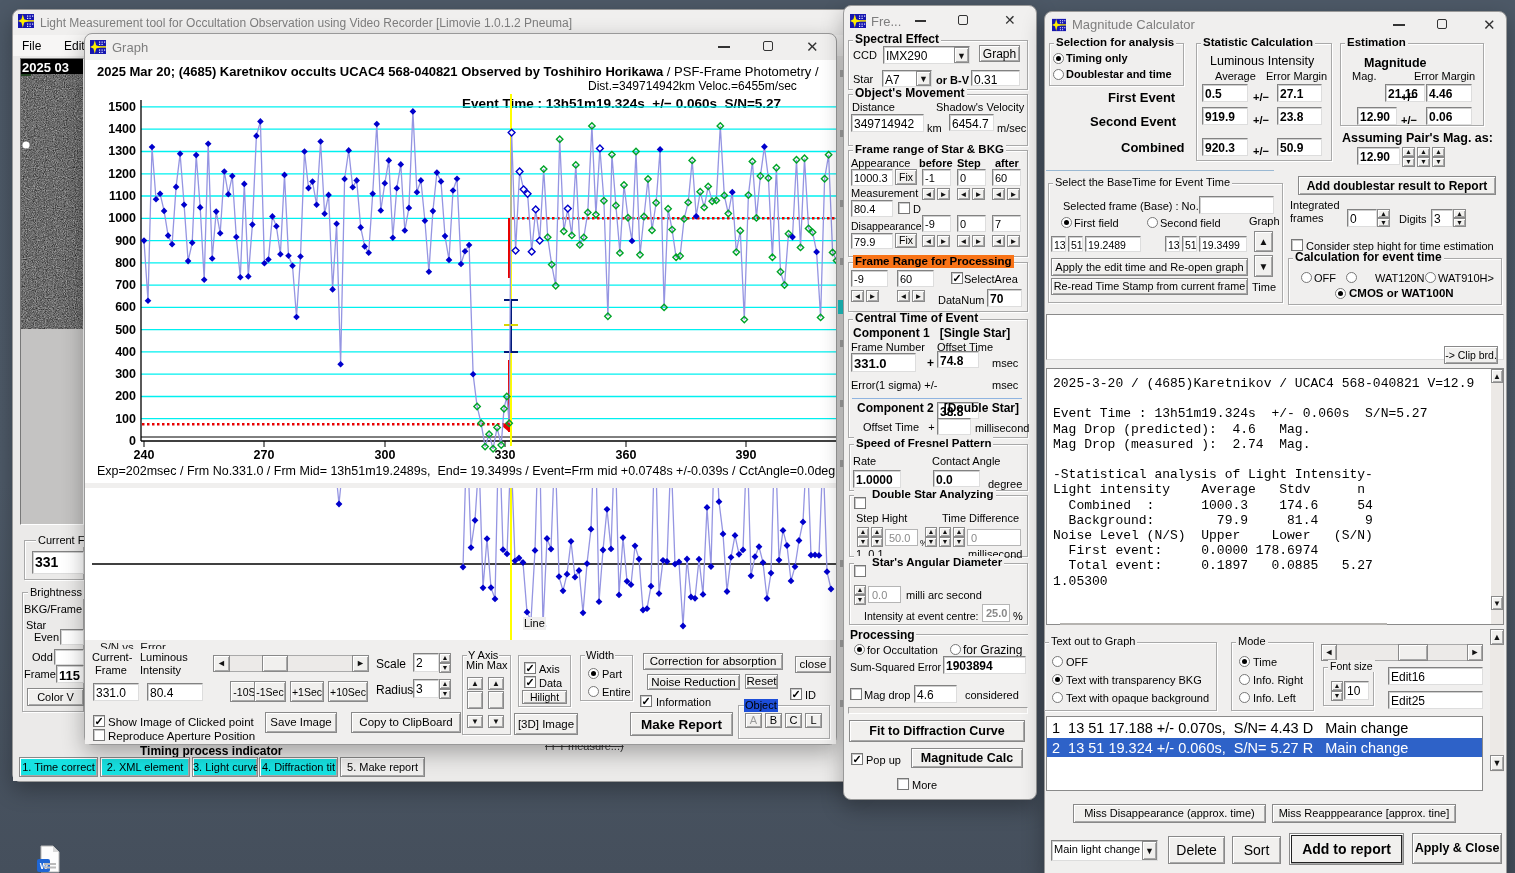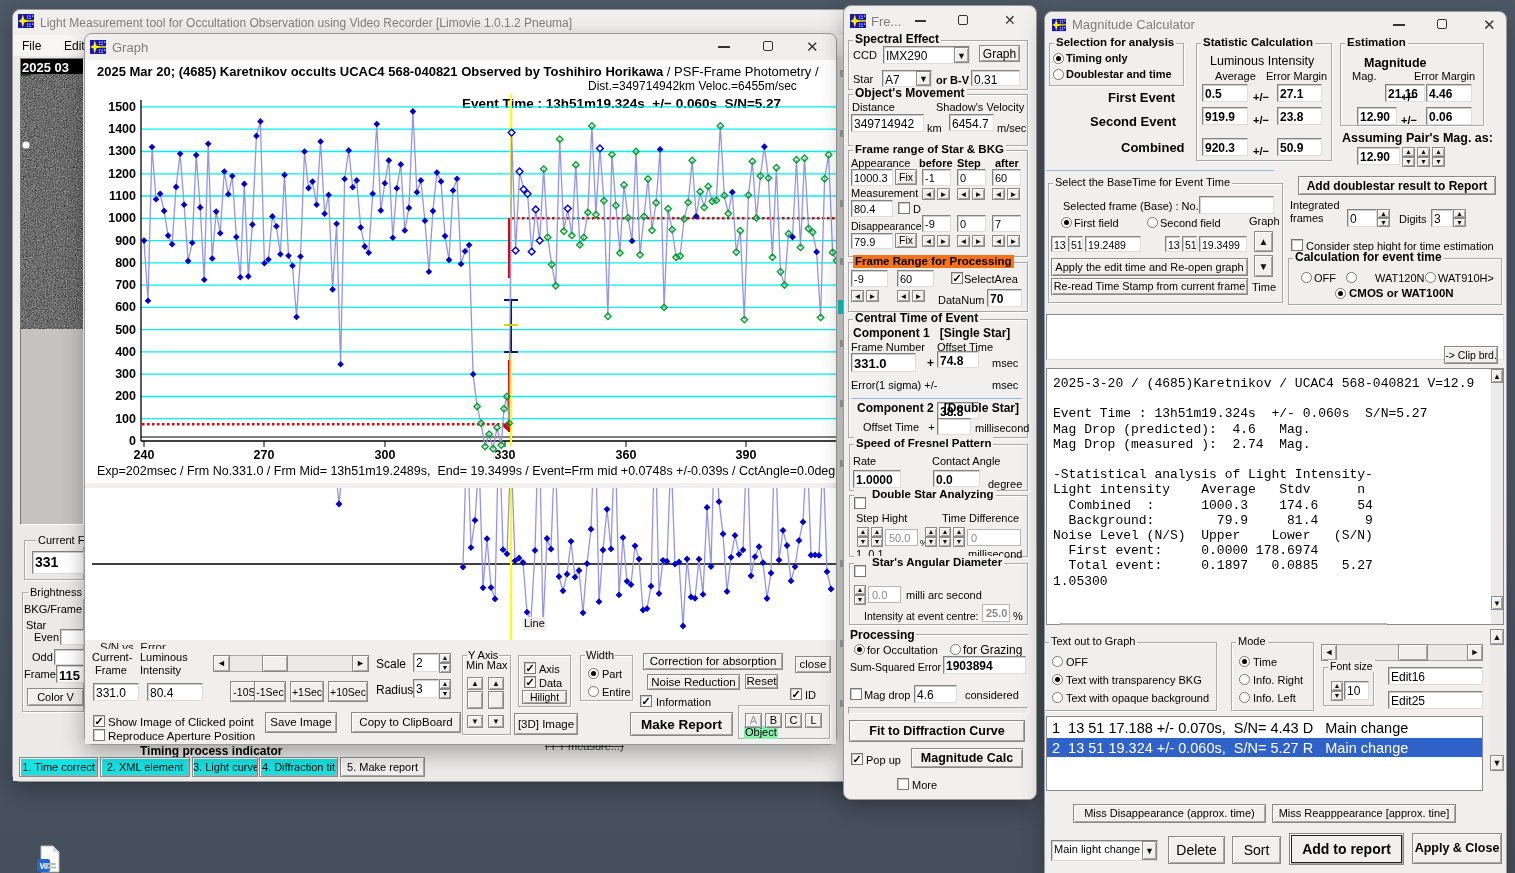--- a/index.html
+++ b/index.html
@@ -492,21 +492,21 @@
 <div class="lab" style="left:602px;top:686px;">Entire</div>
 <div class="btn" style="left:643px;top:653px;width:140px;height:17px;padding-top:1px;font-size:11.5px;">Correction for absorption</div>
 <div class="btn" style="left:795px;top:656px;width:36px;height:17px;padding-top:1px;font-size:11.5px;">close</div>
 <div class="btn" style="left:647px;top:674px;width:93px;height:16px;padding-top:1px;font-size:11.5px;">Noise Reduction</div>
 <div class="btn" style="left:745px;top:674px;width:33px;height:15px;padding-top:0px;font-size:11.5px;">Reset</div>
 <div class="cb" style="left:790px;top:688px;">✓</div>
 <div class="lab" style="left:805px;top:689px;">ID</div>
 <div class="cb" style="left:640px;top:695px;">✓</div>
 <div class="lab" style="left:656px;top:696px;">Information</div>
 <div class="grp" style="left:738px;top:705px;width:92px;height:34px;"></div>
-<div class="lab" style="left:744px;top:699px;background:#86efac;padding:0 1px;margin-top:27px;">Object</div>
+<div class="lab" style="left:744px;top:699px;background:#1d4ed8;padding:0 1px;">Object</div>
 <div class="btn" style="left:745px;top:713px;width:17px;height:15px;font-size:11px;color:#9a9a9a;">A</div>
 <div class="btn" style="left:765px;top:713px;width:17px;height:15px;font-size:11px;color:#000;">B</div>
 <div class="btn" style="left:785px;top:713px;width:17px;height:15px;font-size:11px;color:#000;">C</div>
 <div class="btn" style="left:805px;top:713px;width:17px;height:15px;font-size:11px;color:#000;">L</div>
 <div class="btn b" style="left:630px;top:712px;width:103px;height:24px;padding-top:4px;font-size:13.5px;">Make Report</div>
 <div class="btn" style="left:514px;top:713px;width:64px;height:22px;padding-top:4px;font-size:11.5px;">[3D] Image</div>
 <div class="cb" style="left:93px;top:715px;">✓</div>
 <div class="lab" style="left:108px;top:716px;font-size:11.5px;">Show Image of Clicked point</div>
 <div class="cb" style="left:93px;top:729px;"></div>
 <div class="lab" style="left:108px;top:730px;font-size:11.5px;">Reproduce Aperture Position</div>

